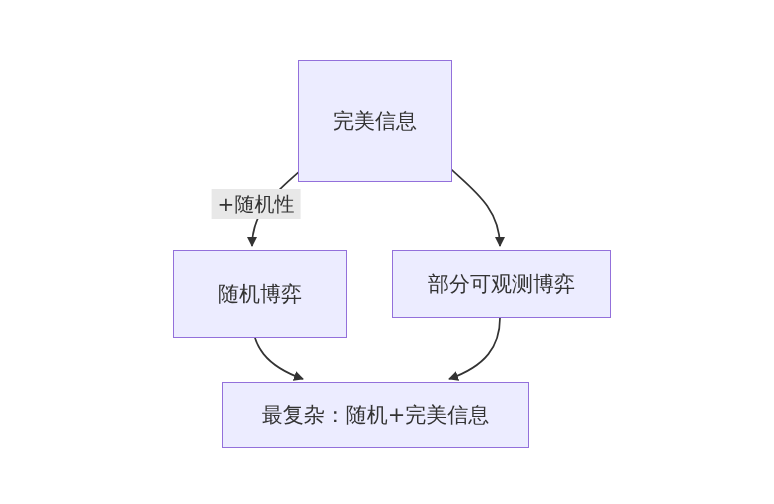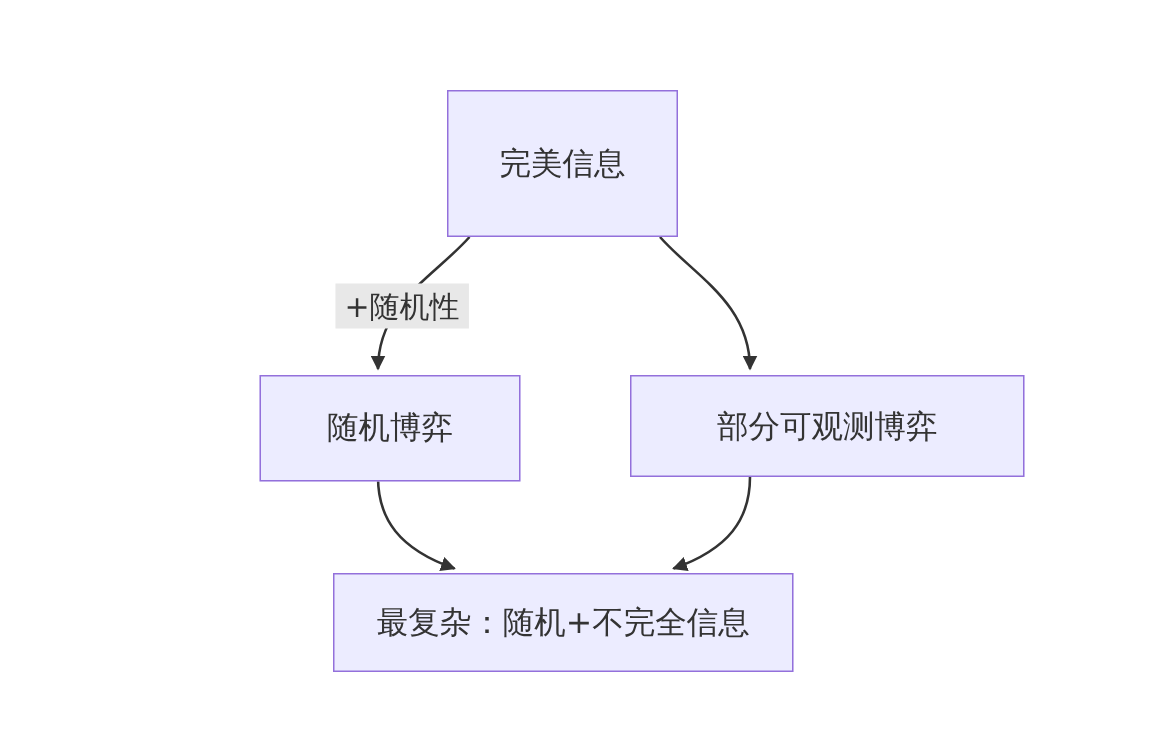--- a/index.html
+++ b/index.html
@@ -41,35 +41,35 @@
     color: var(--text-color);
     display: flex;
     flex-direction: column;
     align-items: center;
     justify-content: center;
     font-size: 21px;
     line-height: 27px;
     text-align: center;
     white-space: nowrap;
   }
-  .node-top    { left: 298px; top: 60px;  width: 154px; height: 98px; }
-  .node-left   { left: 173px; top: 250px; width: 174px; height: 71px; }
-  .node-right  { left: 392px; top: 250px; width: 263px; height: 68px; margin-left: 28px; }
+  .node-top    { left: 298px; top: 60px;  width: 154px; height: 122px; }
+  .node-left   { left: 173px; top: 250px; width: 174px; height: 88px; }
+  .node-right  { left: 392px; top: 250px; width: 219px; height: 68px; }
   .node-bottom { left: 222px; top: 382px; width: 307px; height: 66px; }
   .edge-label {
     position: absolute;
     background: var(--label-bg);
     color: var(--text-color);
     font-size: 20px;
     line-height: 24px;
     padding: 3px 6px;
     white-space: nowrap;
     transform: translateX(-50%);
   }
-  .edge-label-left  { left: 268px; top: 189px; }
+  .edge-label-left  { left: 256px; top: 189px; }
   .edge-label-right { left: 500px; top: 189px; }
 </style>
 </head>
 <body>
 
 <div class="canvas">
 
   <svg class="edges-layer" viewBox="0 0 774 504" xmlns="http://www.w3.org/2000/svg">
     <defs>
       <marker id="arrowhead" viewBox="0 0 10 10" refX="9" refY="5" markerWidth="10" markerHeight="10" markerUnits="userSpaceOnUse" orient="auto">
@@ -88,19 +88,19 @@
 
   <div class="node node-left">
     <div>随机博弈</div>
   </div>
 
   <div class="node node-right">
     <div>部分可观测博弈</div>
   </div>
 
   <div class="node node-bottom">
-    <div>最复杂：随机+不完全信息</div>
+    <div>最复杂：随机+完美信息</div>
   </div>
 
   <div class="edge-label edge-label-left">+随机性</div>
 
 
 </div>
 
 </body></html>

